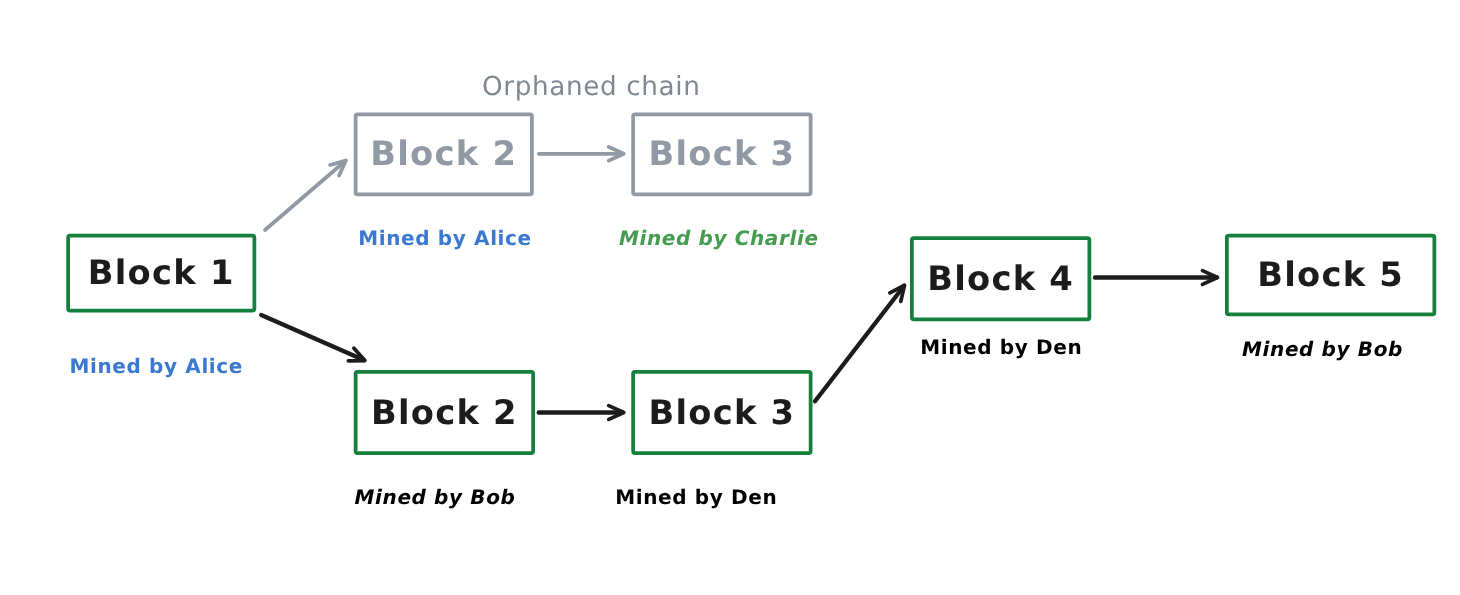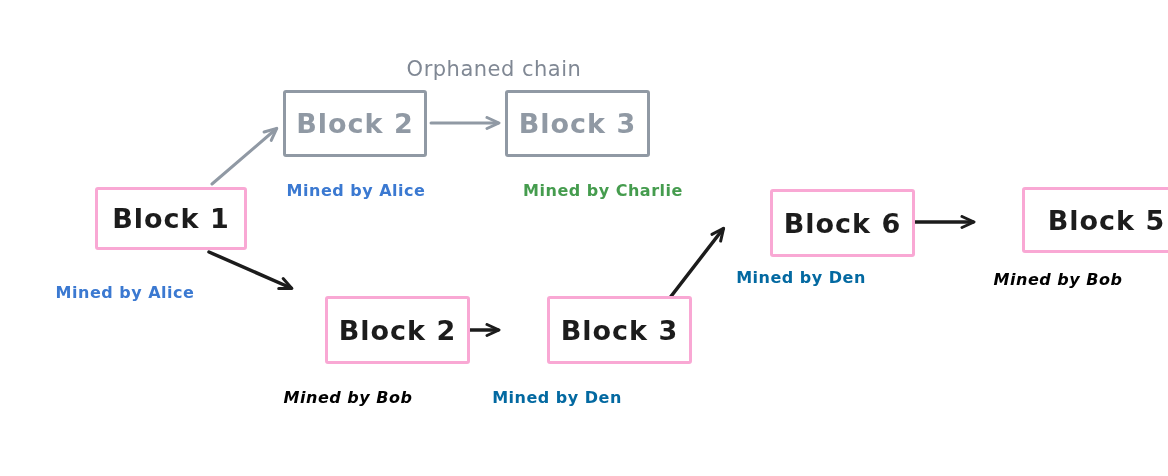--- a/index.html
+++ b/index.html
@@ -30,40 +30,39 @@
     justify-content: center;
     border-radius: 3px;
     box-sizing: border-box;
     font-size: 27px;
     font-weight: 600;
     letter-spacing: 1px;
     white-space: nowrap;
     text-align: center;
   }
   .block.active {
-    border: 3px solid #f9a8d4;
+    border: 3px solid #15803d;
     color: #1c1c1c;
-    margin-left: 42px;
   }
   .block.orphan {
     border: 3px solid #9099a4;
     color: #9099a4;
   }
   .miner {
     position: absolute;
     font-size: 16px;
     font-weight: 600;
     letter-spacing: 0.5px;
     text-align: center;
     white-space: nowrap;
   }
   .c-blue   { color: #3b79d1; }
   .c-green  { color: #459c4e; }
   .c-orange { color: #000000; font-style: italic; }
-  .c-red    { color: #0369a1; }
+  .c-red    { color: #000000; }
   .chain-label {
     position: absolute;
     font-size: 21px;
     font-weight: 500;
     letter-spacing: 0.5px;
     color: #808894;
     text-align: center;
     white-space: nowrap;
   }
 </style>
@@ -82,49 +81,49 @@
       </marker>
     </defs>
     <line x1="212" y1="184" x2="276" y2="129" stroke="#9099a4" stroke-width="3" stroke-linecap="round" marker-end="url(#ah-gray)"></line>
     <line x1="431" y1="123" x2="498" y2="123" stroke="#9099a4" stroke-width="3" stroke-linecap="round" marker-end="url(#ah-gray)"></line>
     <line x1="209" y1="252" x2="291" y2="288" stroke="#1c1c1c" stroke-width="3.5" stroke-linecap="round" marker-end="url(#ah-black)"></line>
     <line x1="431" y1="330" x2="498" y2="330" stroke="#1c1c1c" stroke-width="3.5" stroke-linecap="round" marker-end="url(#ah-black)"></line>
     <line x1="652" y1="321" x2="723" y2="229" stroke="#1c1c1c" stroke-width="3.5" stroke-linecap="round" marker-end="url(#ah-black)"></line>
     <line x1="876" y1="222" x2="973" y2="222" stroke="#1c1c1c" stroke-width="3.5" stroke-linecap="round" marker-end="url(#ah-black)"></line>
   </svg>
 
-  <div class="chain-label" style="left:404px; top:57px; width:180px;">Orphaned chain</div>
+  <div class="chain-label" style="left:383px; top:57px; width:180px;">Orphaned chain</div>
 
   <div class="block active" style="left:53px; top:187px; width:152px; height:63px;">
     <span>Block 1</span>
   </div>
   <div class="miner c-blue" style="left:40px; top:283px; width:170px;">Mined by Alice</div>
 
   <div class="block orphan" style="left:283px; top:90px; width:144px; height:67px;">
     <span>Block 2</span>
   </div>
   <div class="miner c-blue" style="left:272px; top:181px; width:168px;">Mined by Alice</div>
 
   <div class="block orphan" style="left:505px; top:90px; width:145px; height:67px;">
     <span>Block 3</span>
   </div>
-  <div class="miner c-green" style="left:508px; top:181px; width:190px;">Mined by Charlie</div>
+  <div class="miner c-green" style="left:480px; top:181px; width:190px;font-style:italic;">Mined by Charlie</div>
 
   <div class="block active" style="left:283px; top:296px; width:145px; height:68px;">
     <span>Block 2</span>
   </div>
   <div class="miner c-orange" style="left:268px; top:388px; width:160px;">Mined by Bob</div>
 
   <div class="block active" style="left:505px; top:296px; width:145px; height:68px;">
     <span>Block 3</span>
   </div>
   <div class="miner c-red" style="left:478px; top:388px; width:158px;">Mined by Den</div>
 
   <div class="block active" style="left:728px; top:189px; width:145px; height:68px;">
-    <span>Block 6</span>
+    <span>Block 4</span>
   </div>
   <div class="miner c-red" style="left:722px; top:268px; width:158px;">Mined by Den</div>
 
   <div class="block active" style="left:980px; top:187px; width:169px; height:66px;">
     <span>Block 5</span>
   </div>
   <div class="miner c-orange" style="left:982px; top:270px; width:152px;">Mined by Bob</div>
 
 
 </div>

